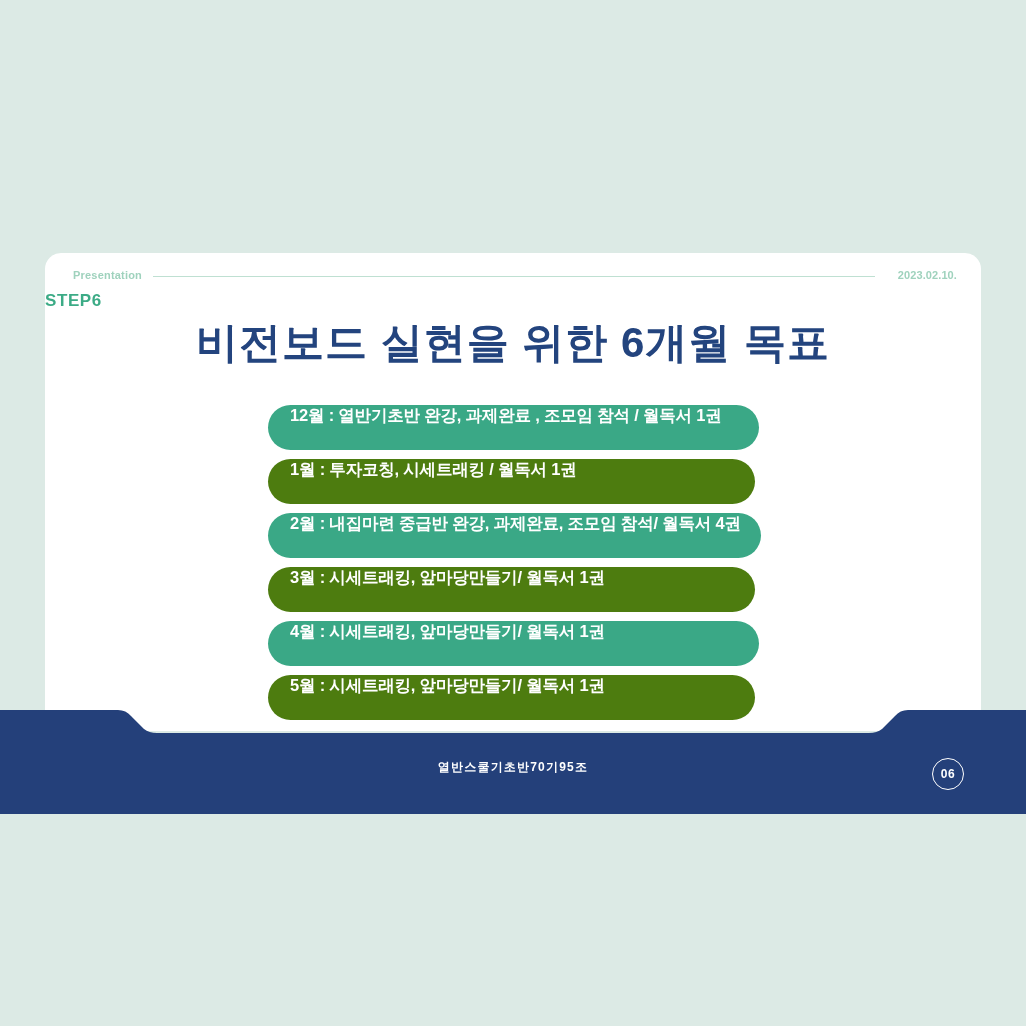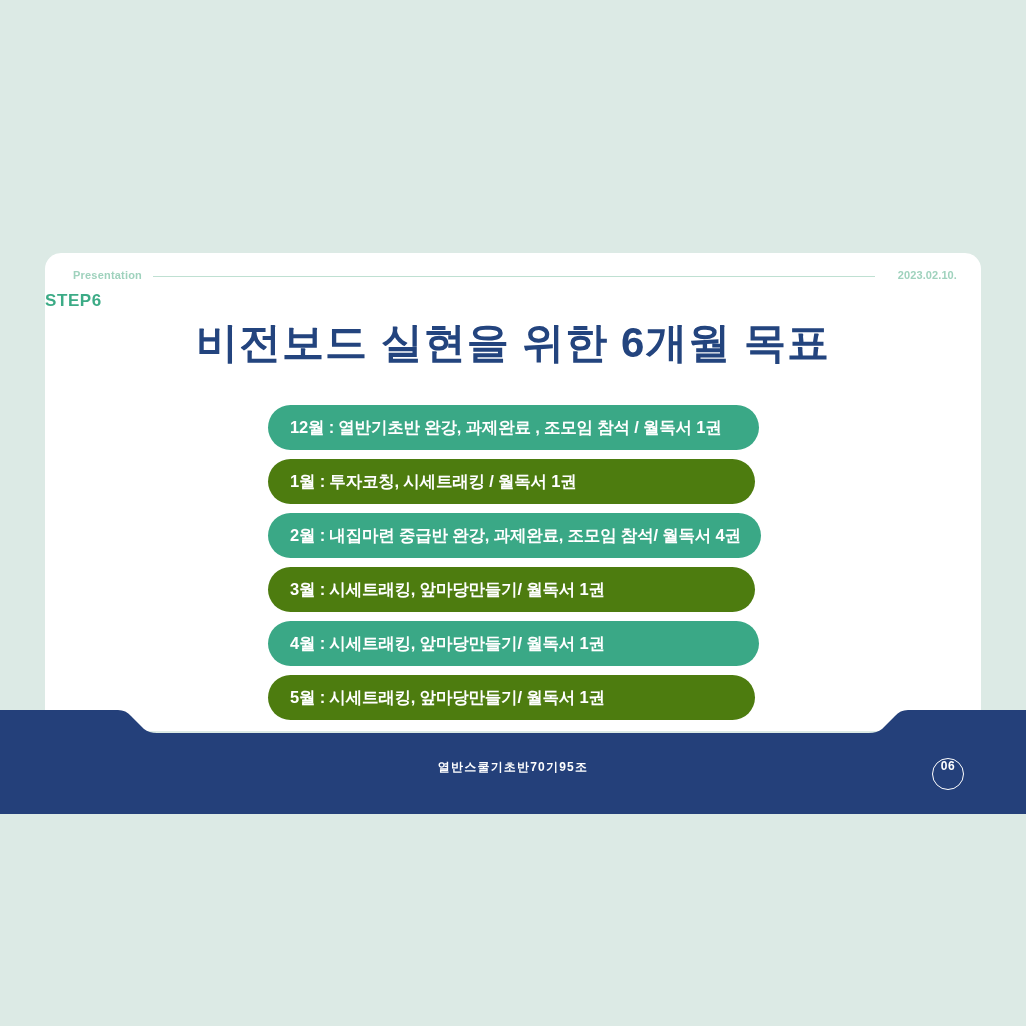--- a/index.html
+++ b/index.html
@@ -113,21 +113,21 @@
     margin-bottom: 1px;
   }
   .goal-pill {
     position: absolute;
     top: 0;
     left: 223px;
     height: 45px;
     border-radius: 23px;
     display: flex;
     box-sizing: border-box;
-    padding: 12px 22px;
+    padding: 0 22px;
   }
   .goal-pill.tone-dark  { background: #3aa886; }
   .goal-pill.tone-light { background: #4d7c0f; }
 
   .goal-pill .goal-text {
     color: #ffffff;
     font-size: 16.5px;
     font-weight: bold;
     letter-spacing: -0.2px;
     white-space: nowrap;
@@ -172,21 +172,21 @@
   }
   .page-badge {
     position: absolute;
     left: 932px;
     top: 27px;
     width: 32px;
     height: 32px;
     border: 1.6px solid #ffffff;
     border-radius: 50%;
     display: flex;
-    align-items: flex-start;
+    align-items: center;
     justify-content: center;
     box-sizing: border-box;
   }
   .page-badge .page-num {
     color: #ffffff;
     font-size: 12px;
     font-weight: bold;
     letter-spacing: 0.5px;
   }
 </style>

